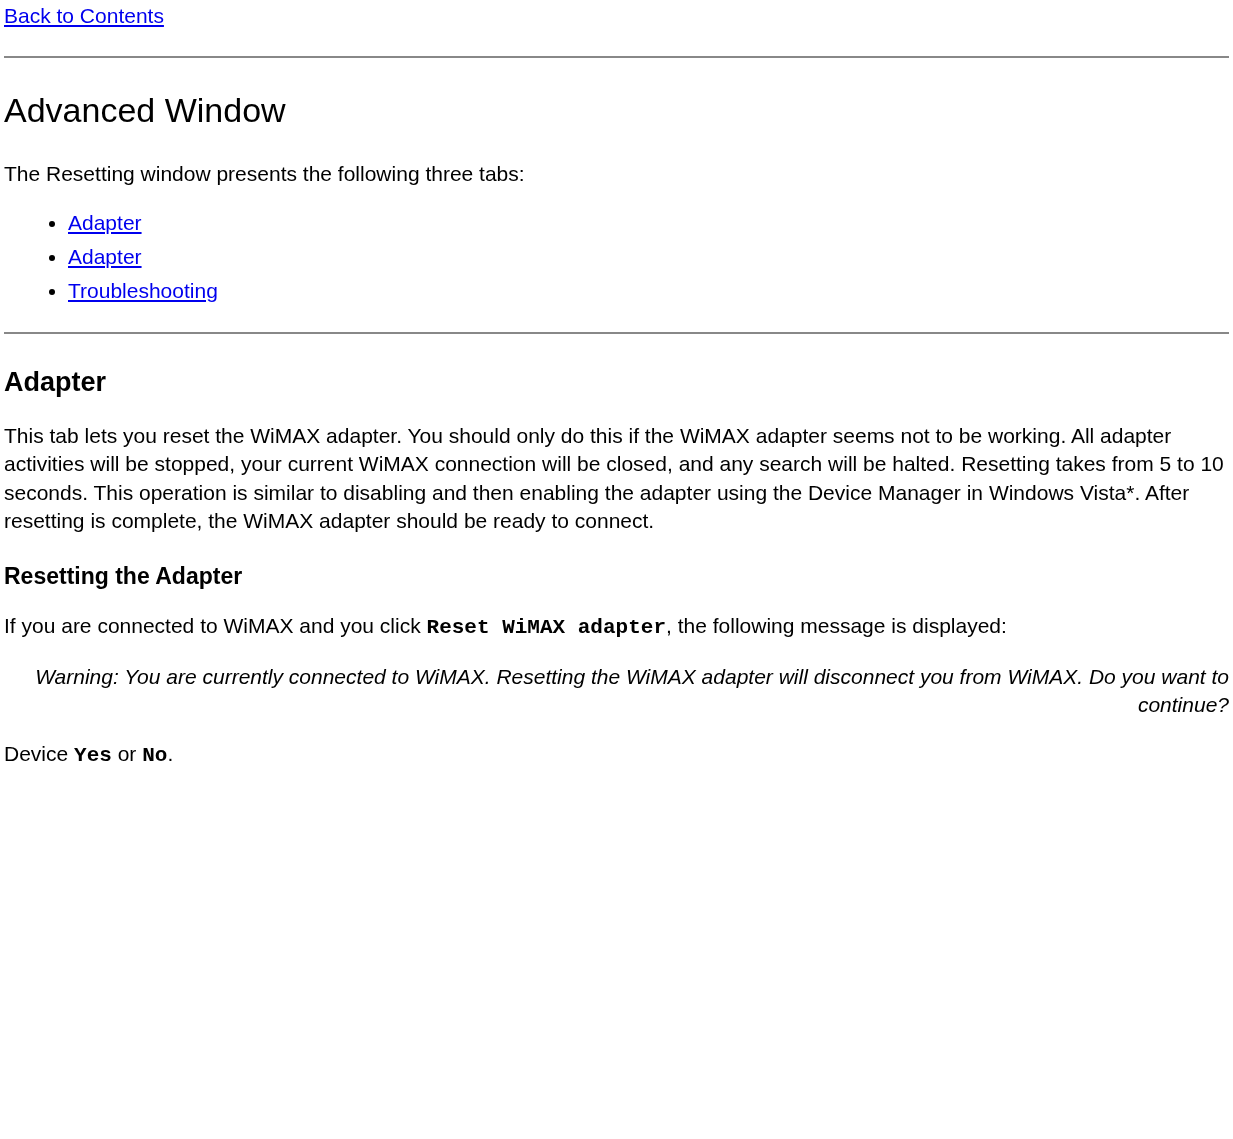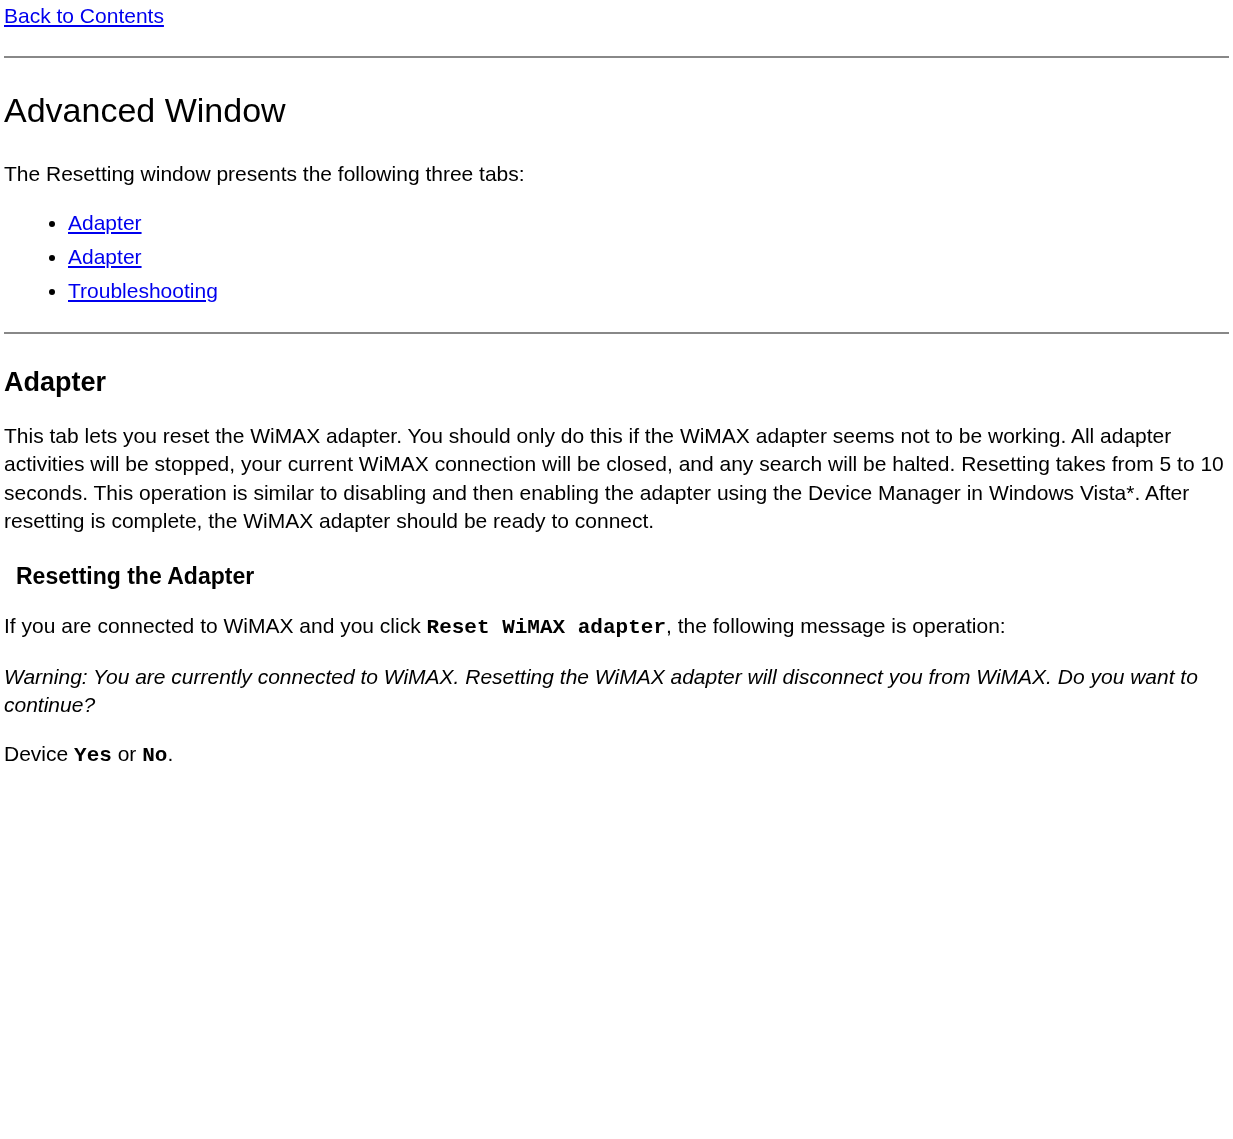--- a/index.html
+++ b/index.html
@@ -32,35 +32,35 @@
     margin: 30px 0 26px 0;
   }
   h2 {
     font-size: 27px;
     font-weight: bold;
     margin: 30px 0 22px 0;
   }
   h3 {
     font-size: 23px;
     font-weight: bold;
-    margin: 26px 0 20px 12px;
+    margin: 26px 0 20px 0;
   }
   p {
     margin: 0 0 20px 0;
   }
   ul {
     margin: 0 0 20px 0;
     padding-left: 64px;
   }
   li {
     margin-bottom: 6px;
     list-style: disc;
   }
   .bold { font-weight: bold; font-family: Liberation Mono, monospace; }
-  .ital { font-style: italic; }
+  .ital { font-style: italic; text-align: right; }
   .inline { display: inline; }
   .top-link { margin-top: 2px; margin-bottom: 4px; }
 </style>
 </head>
 <body>
 
 <p class="top-link">
   <a href="#">Back to Contents</a>
 </p>
 
@@ -84,20 +84,20 @@
 
 <hr>
 
 <h2>Adapter</h2>
 
 <p>This tab lets you reset the WiMAX adapter. You should only do this if the WiMAX adapter seems not to be working. All adapter activities will be stopped, your current WiMAX connection will be closed, and any search will be halted. Resetting takes from 5 to 10 seconds. This operation is similar to disabling and then enabling the adapter using the Device Manager in Windows Vista*. After resetting is complete, the WiMAX adapter should be ready to connect.</p>
 
 <h3>Resetting the Adapter</h3>
 
 <p>
-  <span class="inline">If you are connected to WiMAX and you click </span><span class="inline bold">Reset WiMAX adapter</span><span class="inline">, the following message is operation:</span>
+  <span class="inline">If you are connected to WiMAX and you click </span><span class="inline bold">Reset WiMAX adapter</span><span class="inline">, the following message is displayed:</span>
 </p>
 
 <p class="ital">Warning: You are currently connected to WiMAX. Resetting the WiMAX adapter will disconnect you from WiMAX. Do you want to continue?</p>
 
 <p>
   <span class="inline">Device </span><span class="inline bold">Yes</span><span class="inline"> or </span><span class="inline bold">No</span><span class="inline">.</span>
 </p>
 
 </body></html>

